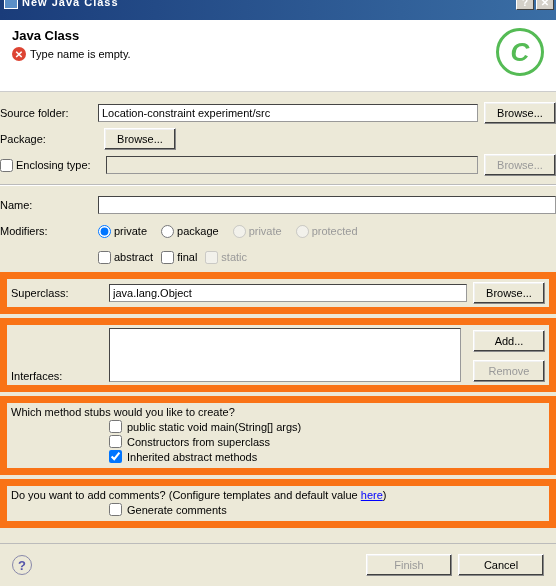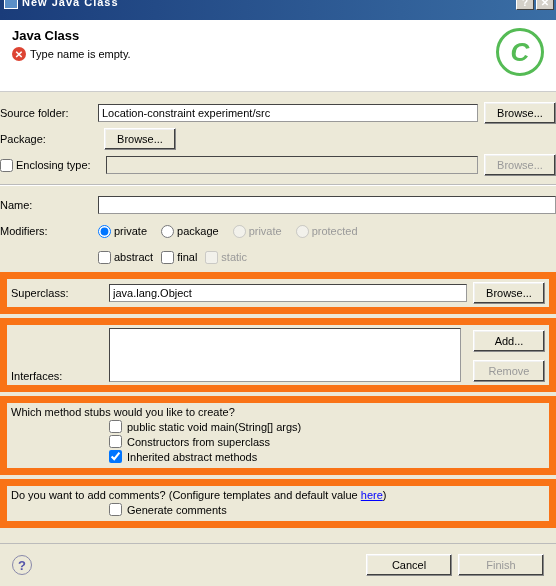--- a/index.html
+++ b/index.html
@@ -159,15 +159,15 @@
     <div class="stub-row">
         <input type="checkbox" style="">
         <span>Generate comments</span>
       </div>
   </div>
 </div>
 
 <div class="footer">
   <div class="help-icon">?</div>
   <div class="spacer"></div>
+  <button class="btn" disabled="" style="min-width:86px">Finish</button>
   <button class="btn" style="min-width:86px">Cancel</button>
-  <button class="btn" disabled="" style="min-width:86px">Finish</button>
 </div>
 
 </body></html>

